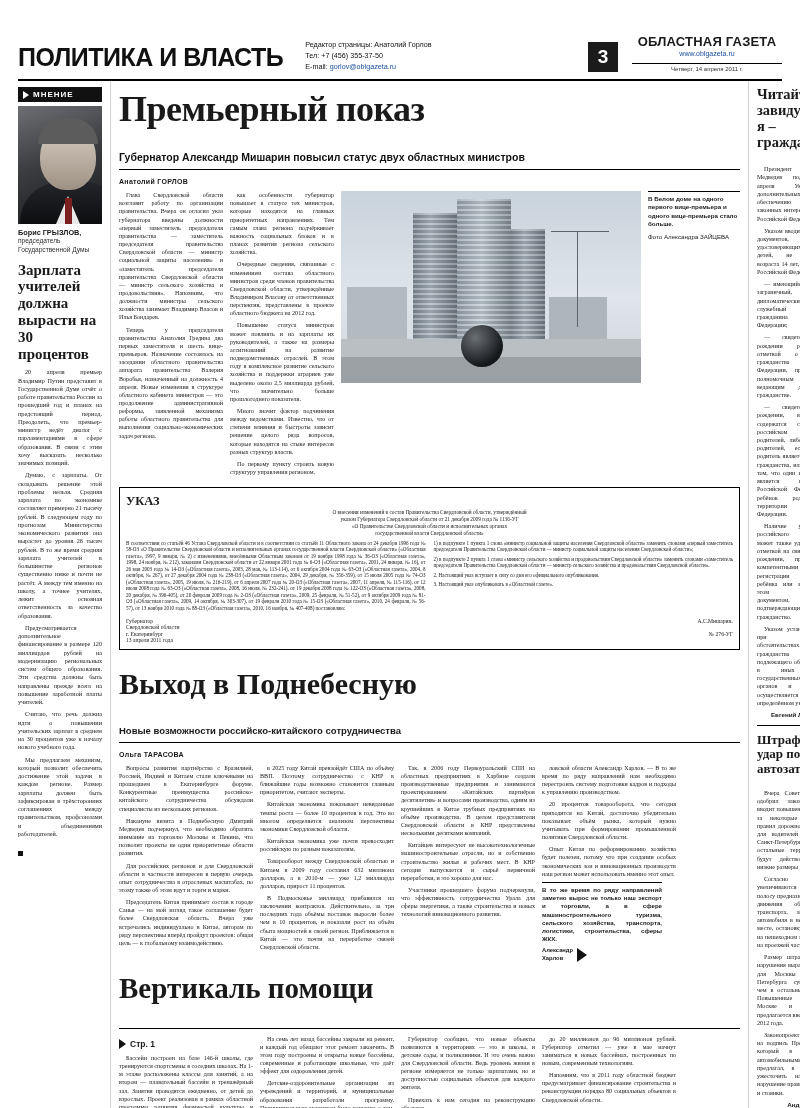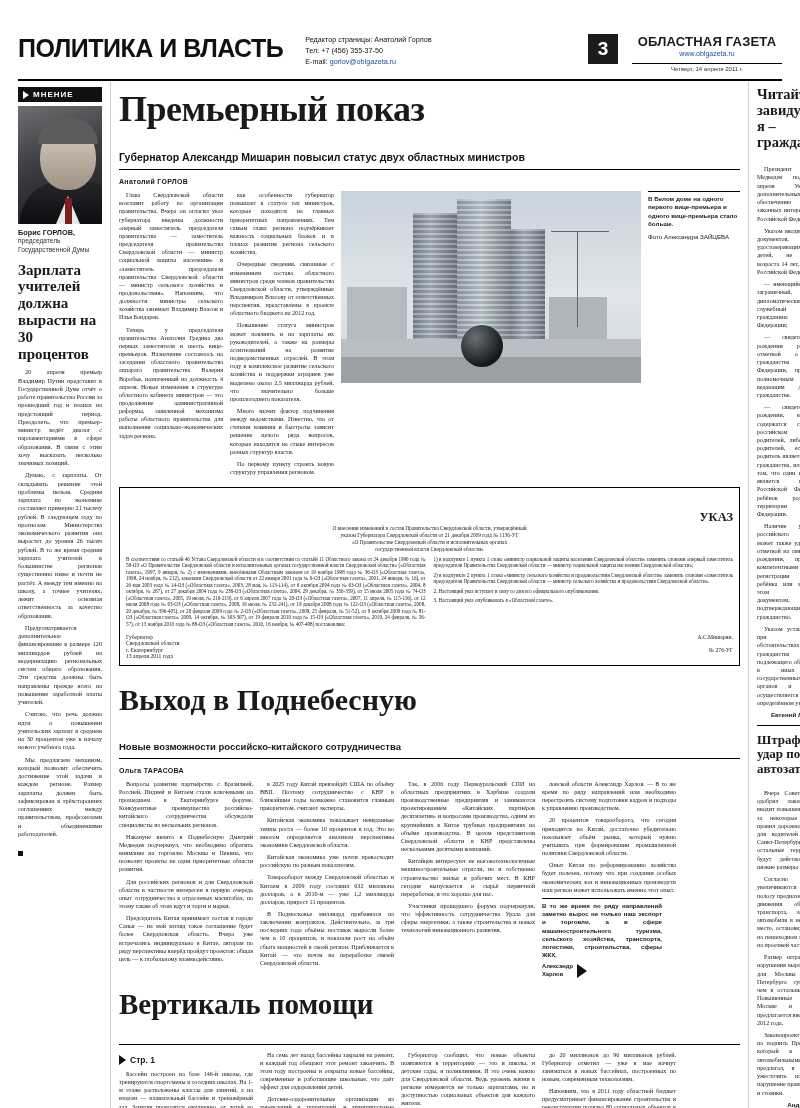--- a/index.html
+++ b/index.html
@@ -6,21 +6,21 @@
   body{
     width:800px;height:1108px;
     background:#ffffff;
     font-family:"Liberation Serif", serif;
     color:#1a1a1a;
     overflow:hidden;
   }
   .page{position:relative;width:800px;height:1108px;box-sizing:border-box;padding:0 18px;}
 
   
-  .masthead{display:flex;gap:14px;padding-top:34px;}
+  .masthead{display:flex;align-items:flex-end;gap:14px;padding-top:34px;}
   .section-title{
     font-family:"Liberation Sans", sans-serif;
     font-weight:bold;font-size:25px;letter-spacing:-0.5px;
     color:#111;white-space:nowrap;
   }
   .ed-block{font-family:Liberation Sans, sans-serif;font-size:7.2px;line-height:1.55;color:#111;margin-left:8px;}
   .ed-block a{color:#1a4fa0;text-decoration:none;}
   .page-num-box{
     margin-left:auto;margin-right:0;
     width:30px;height:30px;background:#1b1b1b;color:#fff;
@@ -123,21 +123,21 @@
   .lowblk{position:absolute;left:6px;top:96px;width:60px;height:62px;background:#b3bac0;}
   .lowblk2{position:absolute;left:208px;top:106px;width:58px;height:52px;background:#aeb5bb;}
 
   
   .note-box{width:92px;font-family:"Liberation Sans", sans-serif;font-size:6.2px;line-height:1.35;font-weight:bold;}
   .note-box .nb-rule{border-top:1px solid #000;margin-bottom:3px;}
   .note-box .nb-cap{font-weight:normal;margin-top:4px;}
 
   
   .ukaz{border:1px solid #000;margin-top:7px;padding:4px 6px 6px;background:#fff;}
-  .ukaz h3{font-family:"Liberation Serif", serif;text-align:right;font-size:12.5px;font-weight:bold;margin:18px 0 0;}
+  .ukaz h3{font-family:"Liberation Serif", serif;text-align:left;font-size:12.5px;font-weight:bold;margin:2px 0 0;}
   .ukaz h4{font-family:"Liberation Serif", serif;text-align:center;font-size:9.5px;font-weight:bold;margin:1px 0 3px;}
   .ukaz .sub{text-align:center;font-size:5.3px;line-height:1.3;margin-bottom:3px;}
   .ukaz-cols{display:flex;gap:8px;}
   .ukaz-col{width:50%;font-size:5.1px;line-height:1.28;text-align:justify;}
   .ukaz-col p{margin:0 0 3px 0;}
   .ukaz-sign{display:flex;justify-content:space-between;font-size:5.6px;margin-top:4px;}
   .ukaz-sign .l{width:58%;}
   .ukaz-sign .r{text-align:right;}
 
   
@@ -200,21 +200,21 @@
         <span class="tri"></span>
         <span>МНЕНИЕ</span>
       </div>
       <div class="portrait">
         <div class="body"></div>
         <div class="face"></div>
         <div class="hair"></div>
         <div class="shirt"></div>
         <div class="tie"></div>
       </div>
-      <div class="opinion-name">Борис ГОРЛОВ,</div>
+      <div class="opinion-name">Борис ГРЫЗЛОВ,</div>
       <div class="opinion-role" style="white-space:pre-line">председатель
 Государственной Думы</div>
       <div class="opinion-head">Зарплата учителей должна вырасти на 30 процентов</div>
       <div class="opinion-body">
         <p>20 апреля премьер Владимир Путин представит в Государственной Думе отчёт о работе правительства России за прошедший год и планах на предстоящий период. Преодолеть, что премьер-министр ведёт диалог с парламентариями в сфере образования. В связи с этим хочу высказать несколько значимых позиций.</p>
         <p>Думаю, с зарплаты. От складывать решение этой проблемы нельзя. Средняя зарплата по экономике составляет примерно 21 тысячу рублей. В следующем году по прогнозам Министерства экономического развития она вырастет до уровня 26 тысяч рублей. В то же время средняя зарплата учителей в большинстве регионов существенно ниже и почти не растёт. А между тем именно на школу, а точнее учителях, лежит основная ответственность за качество образования.</p>
         <p>Предусматривается дополнительное финансирование в размере 120 миллиардов рублей на модернизацию региональных систем общего образования. Эти средства должны быть направлены прежде всего на повышение заработной платы учителей.</p>
         <p>Считаю, что речь должна идти о повышении учительских зарплат в среднем на 30 процентов уже к началу нового учебного года.</p>
         <p>Мы предлагаем механизм, который позволит обеспечить достижение этой задачи в каждом регионе. Размер зарплаты должен быть зафиксирован в трёхсторонних соглашениях между правительством, профсоюзами и объединениями работодателей.</p>
       </div>

